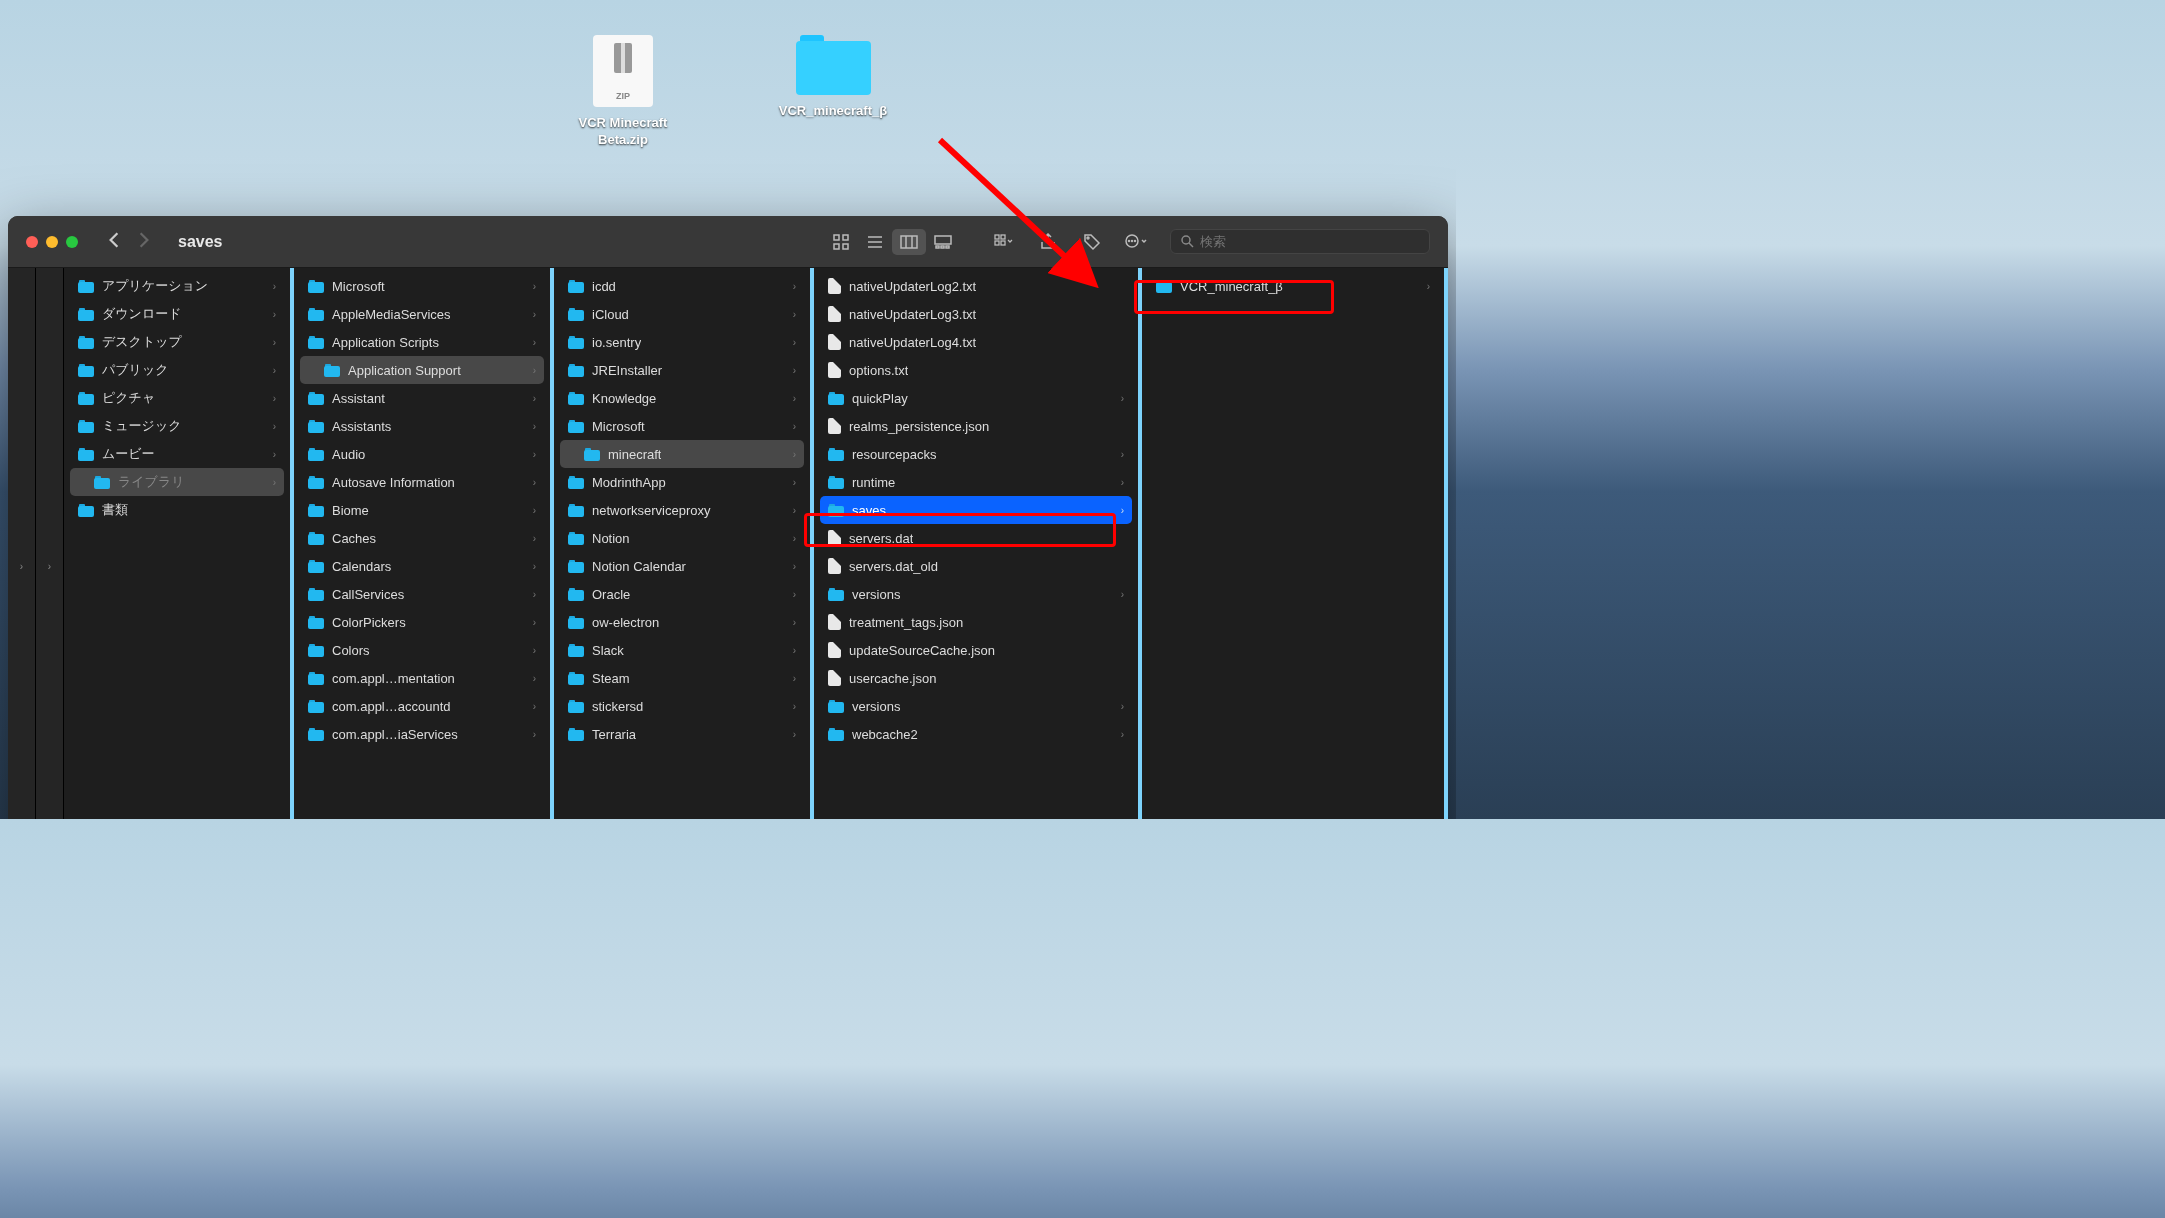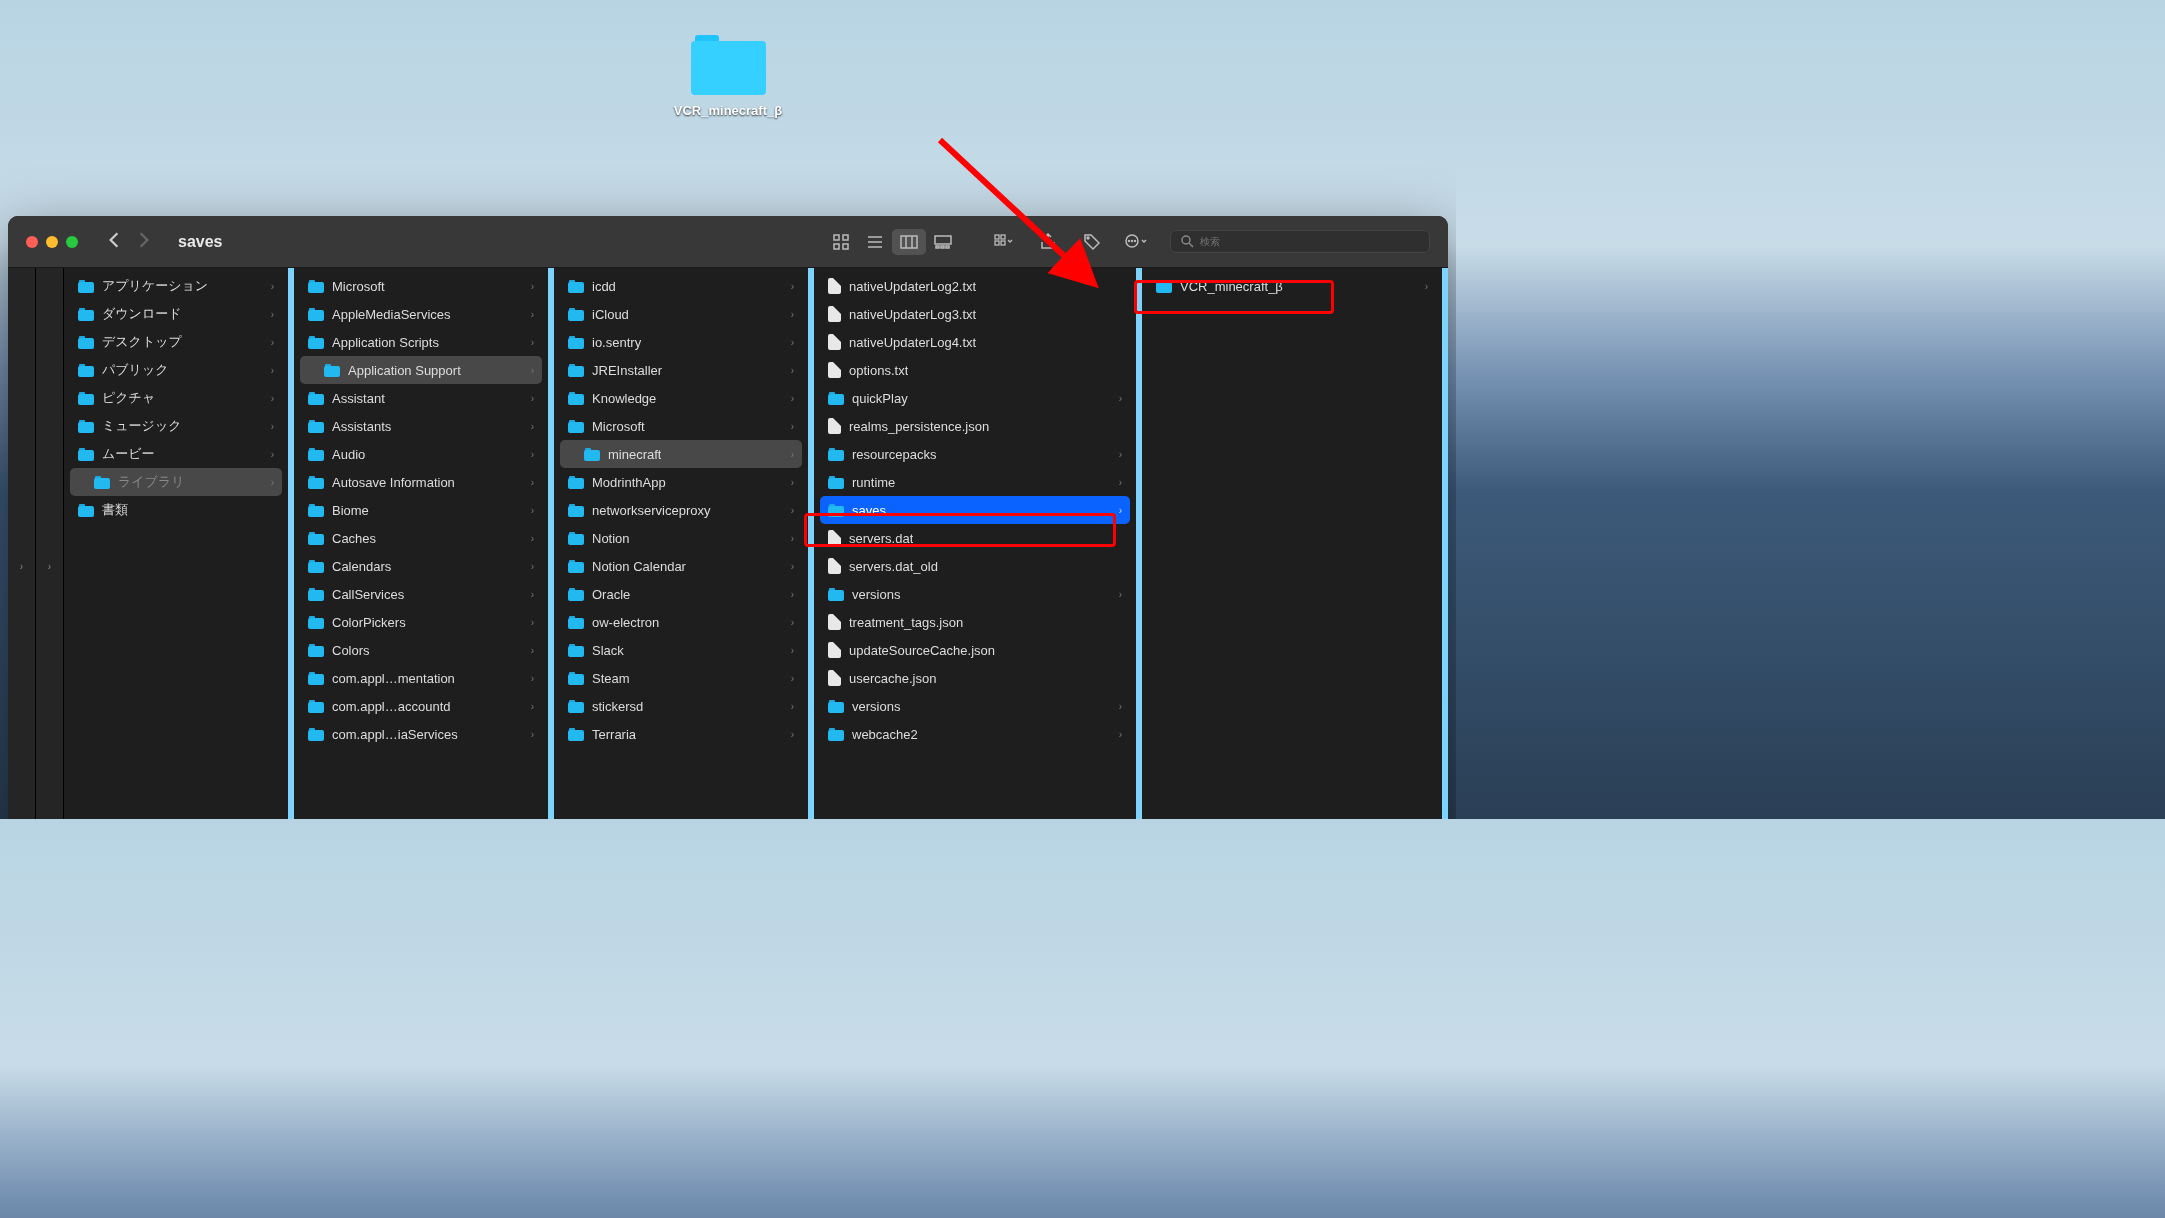--- a/index.html
+++ b/index.html
@@ -27,26 +27,26 @@
 .title { margin-left: 20px; color: #e8e8e8; font-size: 16px; font-weight: 600; }
 .spacer { flex: 1; }
 .toolbar-group { display: flex; align-items: center; gap: 12px; }
 .view-toggle { display: flex; background: transparent; border-radius: 6px; padding: 2px; margin-right: 18px; }
 .view-btn { width: 34px; height: 26px; display: flex; align-items: center; justify-content: center; border-radius: 5px; }
 .view-btn.active { background: #525252; }
 .tb-btn { width: 32px; height: 28px; display: flex; align-items: center; justify-content: center; }
 .tb-btn svg, .view-btn svg { stroke: #bbb; }
 .search-box { display: flex; align-items: center; background: #2f2f2f; border-radius: 6px; padding: 4px 10px; width: 260px; margin-left: 10px; border: 1px solid #444;}
 .search-box svg { margin-right: 6px; }
-.search-box input { background: none; border: none; color: #f0abfc; font-size: 10px; outline: none; flex: 1; }
+.search-box input { background: none; border: none; color: #f0abfc; font-size: 13px; outline: none; flex: 1; }
 
 .columns { flex: 1; display: flex; background: #1e1e1e; overflow: hidden; }
 .collapsed-tab { width: 28px; background: #252525; border-right: 1px solid #000; display: flex; align-items: center; justify-content: center; }
 .collapsed-tab .chev { color: #888; font-size: 10px; }
-.col { border-right: 6px solid #7dd3fc; overflow-y: auto; padding: 4px 6px; }
+.col { border-right: 4px solid #7dd3fc; overflow-y: auto; padding: 4px 6px; }
 .col1 { width: 230px; }
 .col2 { width: 260px; }
 .col3 { width: 260px; }
 .col4 { width: 328px; }
 .col5 { flex: 1; }
 .row { display: flex; align-items: center; height: 28px; padding: 0 8px; border-radius: 5px; gap: 8px; color: #ddd; font-size: 13px; position: relative; }
 .row.path-sel { background: #484848; padding-left: 24px; }
 .row.sel { background: #0a63ff; color: white; }
 .row.dim { color: #888; }
 .row .chev { position: absolute; right: 8px; color: #777; font-size: 10px; }
@@ -60,20 +60,26 @@
 
 .annot-box { position: absolute; border: 3px solid #ff0000; pointer-events: none; }
 .arrow-svg { position: absolute; pointer-events: none; }
 </style>
 </head>
 <body>
 
 <div class="desktop">
   <div class="desktop-icons">
     <div class="desktop-icon">
+      <div class="zip-icon">
+          <span class="zip-label">ZIP</span>
+        </div>
+      <div class="desktop-label">VCR Minecraft Beta.zip</div>
+    </div>
+    <div class="desktop-icon">
       <div class="folder-icon-big"></div>
       <div class="desktop-label">VCR_minecraft_β</div>
     </div>
   </div>
 </div>
 
 <div class="finder-window">
   <div class="titlebar">
     <div class="traffic-lights">
       <div class="tl red"></div>

